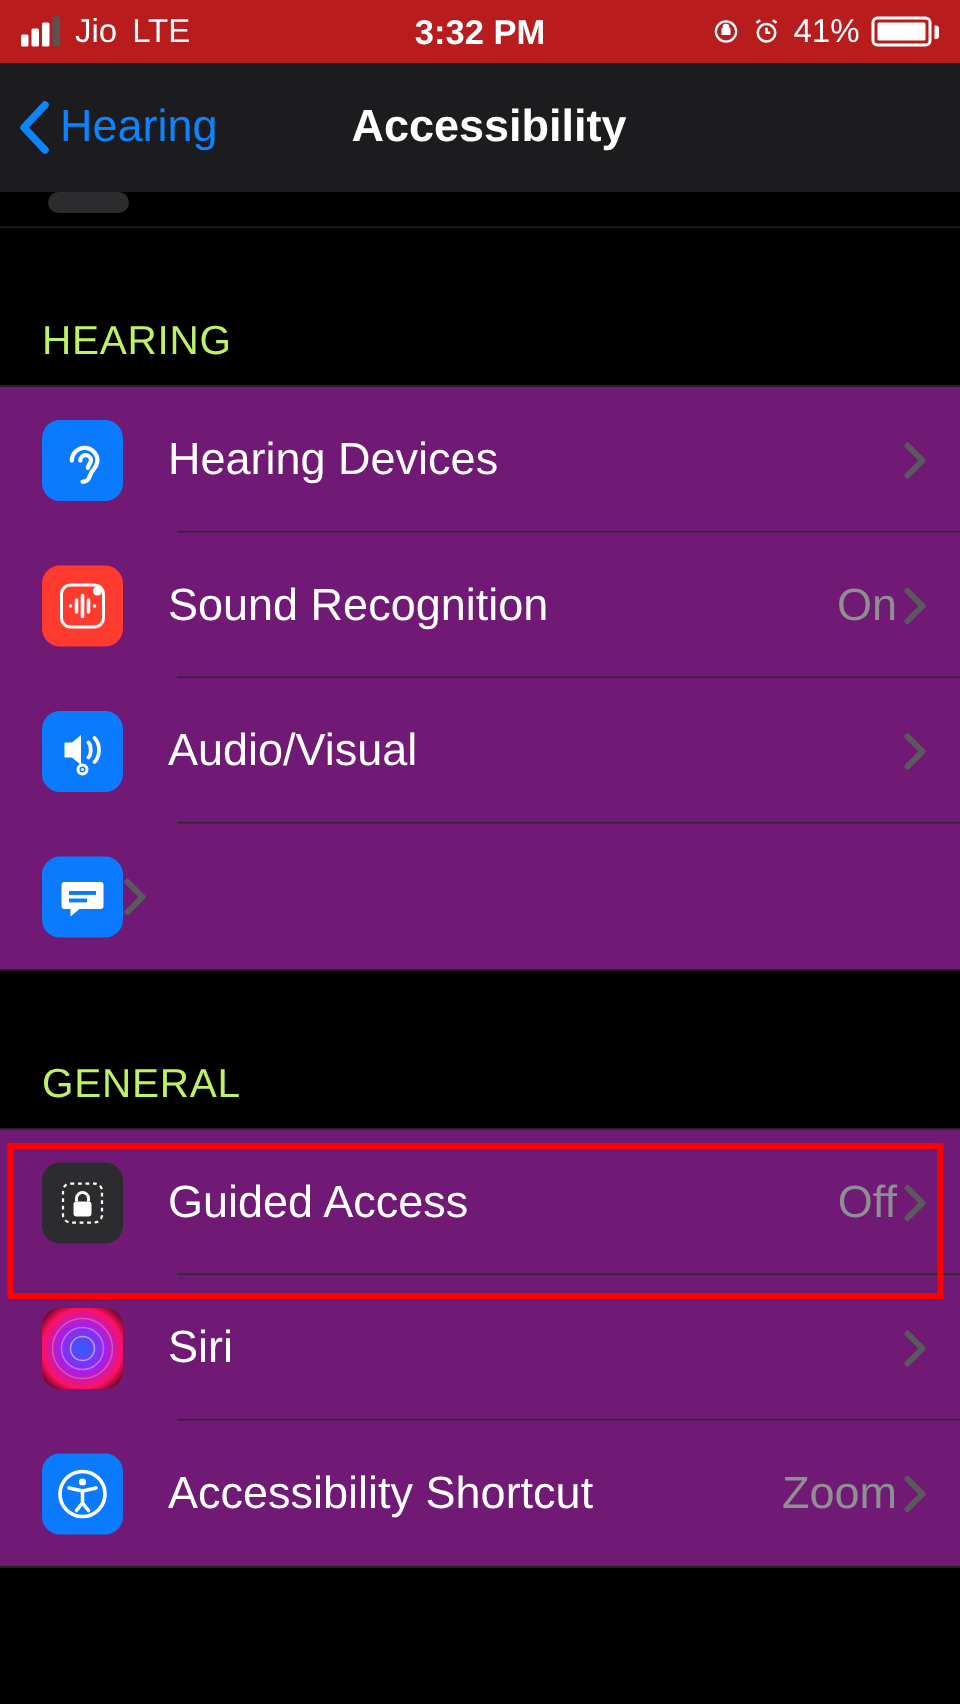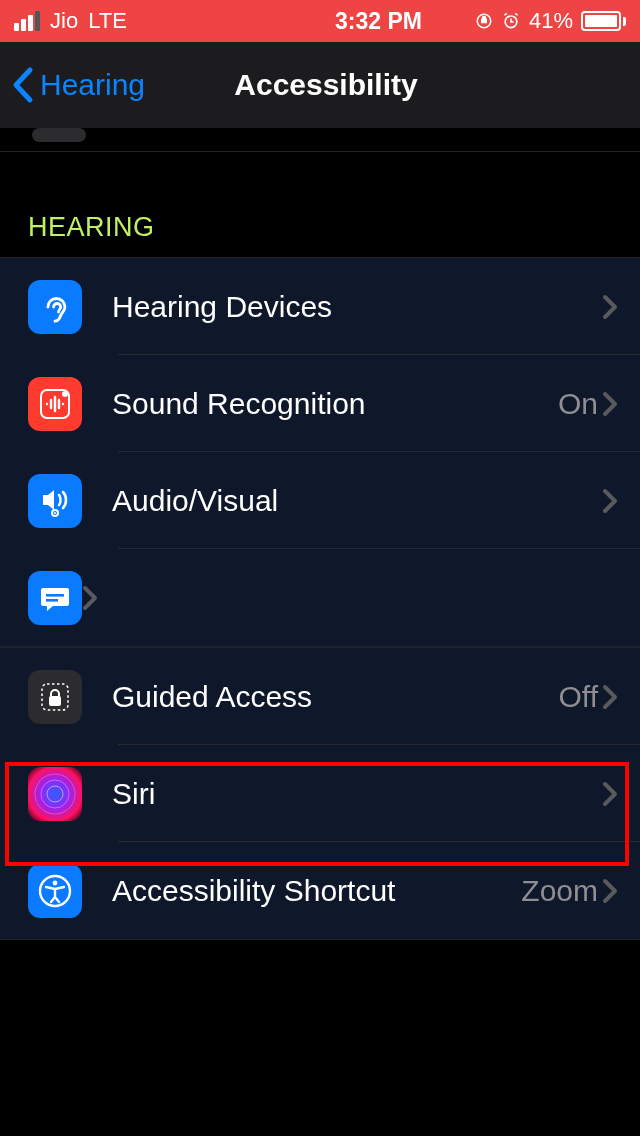--- a/index.html
+++ b/index.html
@@ -1,22 +1,22 @@
 <!DOCTYPE html>
 <html><head>
 <meta charset="utf-8">
 <style>
   * { margin: 0; padding: 0; box-sizing: border-box; -webkit-font-smoothing: antialiased; }
   html, body { width: 640px; height: 1136px; background: #000; font-family: -apple-system, "Helvetica Neue", Helvetica, Arial, sans-serif; color: #fff; overflow: hidden; }
   .screen { width: 640px; height: 1136px; background: #000; position: relative; }
 
   
-  .status-bar { height: 42px; display: flex; align-items: center; padding: 0 14px; background: #ef4444; font-size: 22px; font-weight: 500; }
+  .status-bar { height: 42px; display: flex; align-items: center; padding: 0 14px; background: #b91c1c; font-size: 22px; font-weight: 500; }
   .status-left { display: flex; align-items: center; gap: 10px; flex: 1; }
-  .status-center { flex: 1; text-align: right; font-weight: 600; font-size: 23px;}
+  .status-center { flex: 1; text-align: center; font-weight: 600; font-size: 23px;}
   .status-right { flex: 1; display: flex; align-items: center; justify-content: flex-end; gap: 8px; }
   .signal { display: inline-flex; align-items: flex-end; gap: 2px; }
   .signal i { width: 5px; background: #fff; border-radius: 1px; display: block; }
   .signal i:nth-child(1){height:8px;} .signal i:nth-child(2){height:12px;} .signal i:nth-child(3){height:16px;} .signal i:nth-child(4){height:20px; background:#555;}
   .battery { display:inline-flex; align-items:center; }
   .battery .body { width:40px; height:20px; border:2px solid #fff; border-radius:4px; position:relative; }
   .battery .body::after { content:''; position:absolute; left:2px; top:2px; bottom:2px; right:2px; background:#fff; border-radius:1px;}
   .battery .cap { width:3px; height:9px; background:#fff; border-radius:0 2px 2px 0; margin-left:2px;}
 
   
@@ -25,21 +25,21 @@
   .back .chev { font-size: 44px; line-height: 1; font-weight: 300;}
   .nav-title { position: absolute; left: 12px; right: 0; text-align: center; font-size: 30px; font-weight: 600; pointer-events: none; }
 
   
   .top-frag { height: 24px; background:#000; border-bottom: 1px solid #222;}
   .top-frag .pill { width:54px; height:14px; background:#2c2c2e; border-radius:8px; margin-left:32px;}
 
   
   .section-header { color: #bef264; font-size: 27px; letter-spacing: 0.5px; padding: 60px 28px 14px; text-transform: uppercase; }
 
-  .group { background: #0f172a; border-top:1px solid #222; border-bottom:1px solid #222;}
+  .group { background: #701a75; border-top:1px solid #222; border-bottom:1px solid #222;}
   .row { display: flex; align-items: center; height: 97px; padding-left: 28px; position: relative; }
   .row .icon { width: 54px; height: 54px; border-radius: 12px; flex: 0 0 54px; display:flex; align-items:center; justify-content:center; }
   .row .label { font-size: 30px; margin-left: 30px; flex: 1; color:#fff; }
   .row .value { font-size: 30px; color: #8e8e93; margin-right: 4px; }
   .row .disclosure { color:#5a5a5e; margin-right: 22px; }
   .row .sep { position:absolute; left:118px; right:0; bottom:0; height:1px; background:#2a2a2c; }
   .group .row:last-child .sep { display:none; }
 
   
   .bg-blue { background:#0a7aff; }
@@ -173,20 +173,21 @@
       <span class="disclosure">
           <svg width="16" height="26" viewBox="0 0 16 26">
             <path d="M3 3l10 10L3 23" stroke="#5a5a5e" stroke-width="4" fill="none" stroke-linecap="round" stroke-linejoin="round"></path>
           </svg>
         </span>
 
     </div>
 
   </div>
 
+  <div class="section-header">GENERAL</div>
   <div class="group">
 
     <div class="row">
       <div class="icon bg-grey">
         <svg width="40" height="40" viewBox="0 0 40 40">
             <rect x="7" y="7" width="26" height="26" rx="5" fill="none" stroke="#fff" stroke-width="1.5" stroke-dasharray="2.5 2.5"></rect>
             <path d="M16 19v-2a4 4 0 0 1 8 0v2" stroke="#fff" stroke-width="2" fill="none"></path>
             <rect x="14" y="19" width="12" height="10" rx="2" fill="#fff"></rect>
           </svg>
       </div>

